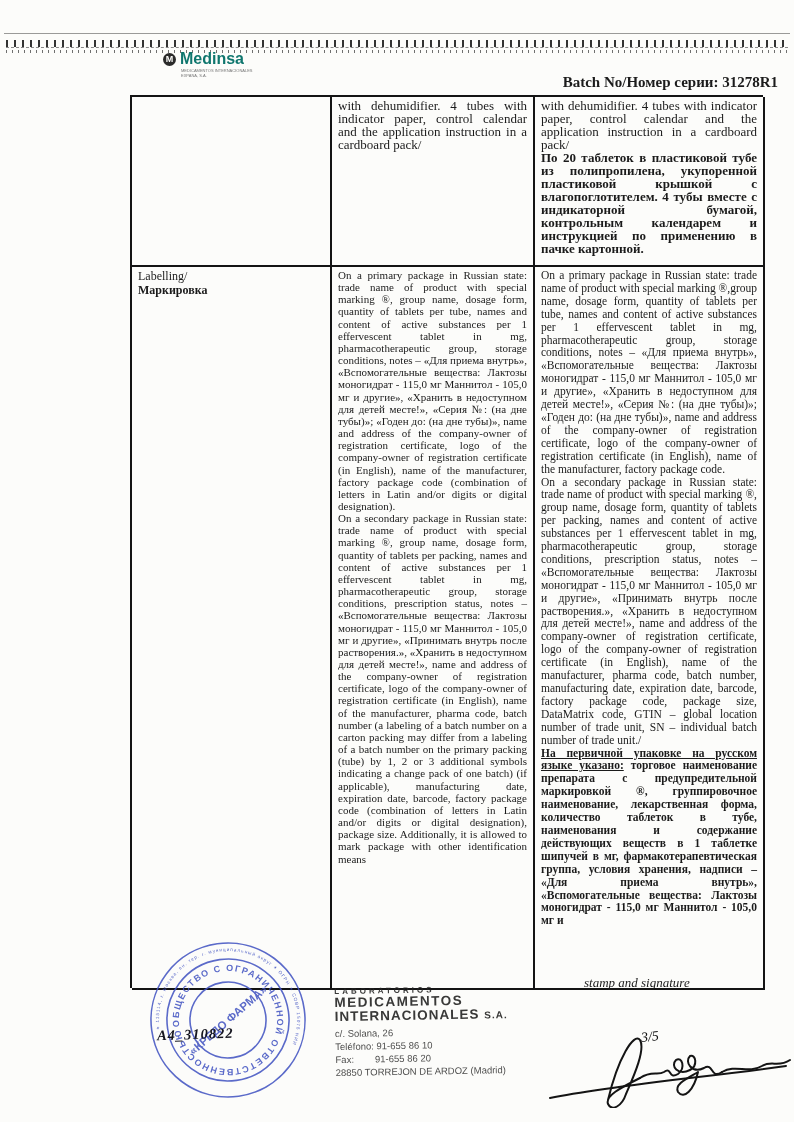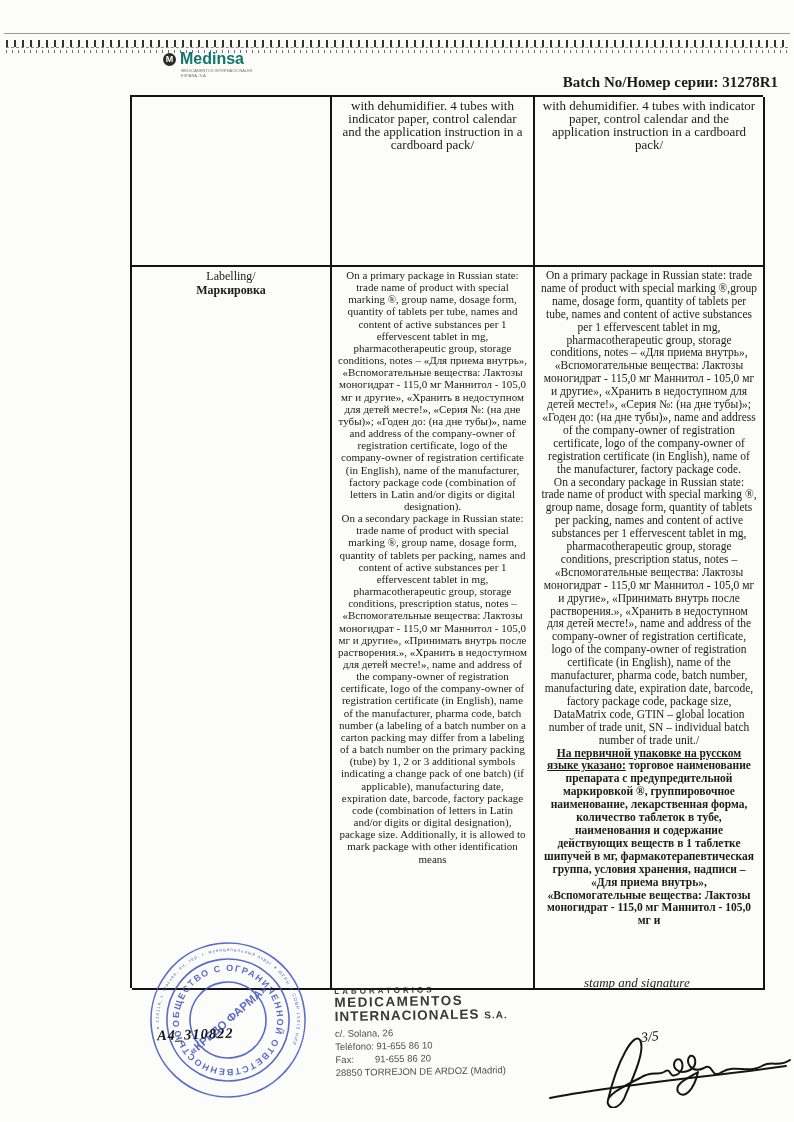--- a/index.html
+++ b/index.html
@@ -20,21 +20,21 @@
              display:flex;align-items:center;justify-content:center;}
   .logo-text{font-family:"Liberation Sans",sans-serif;font-weight:bold;font-size:16px;color:#0f766e;}
   .logo-sub{font-family:"Liberation Sans",sans-serif;font-size:4px;color:#777;line-height:5px;margin-left:18px;}
   .batch{position:absolute;right:16px;top:74px;font-weight:bold;font-size:15px;}
   
   .doc-table{position:absolute;left:130px;top:95px;width:633px;height:893px;
              display:grid;grid-template-columns:200px 203px 230px;grid-template-rows:170px 723px;
              border-top:2px solid #141414;border-left:2px solid #141414;box-sizing:border-box;z-index:1;}
   .cell{border-right:2px solid #141414;border-bottom:2px solid #141414;box-sizing:border-box;
         padding:2px 6px 2px 6px;overflow:hidden;text-align:justify;}
-  .cell .para{margin:0;text-align:center;}
+  .cell .para{margin:0;}
   .c-label{font-size:12px;line-height:14px;text-align:left;}
   .c-r1{font-size:13px;line-height:13px;}
   .c-mid{font-size:11px;line-height:12.15px;}
   .c-right{font-size:11.5px;line-height:12.9px;}
   .seg-n{font-weight:normal;}
   .seg-b{font-weight:bold;}
   .seg-u{}
   .seg-bu{font-weight:bold;text-decoration:underline;}
   
   .round-stamp{position:absolute;left:148px;top:940px;width:160px;height:160px;z-index:2;
@@ -78,20 +78,21 @@
 
   <div class="batch">Batch No/Номер серии: 31278R1</div>
 
   <div class="doc-table">
     <div class="cell c-label"></div>
     <div class="cell c-r1">
         <div class="para"><span class="seg-n">with dehumidifier. 4 tubes with indicator paper, control calendar and the application instruction in a cardboard pack/</span></div>
       </div>
     <div class="cell c-r1">
         <div class="para"><span class="seg-n">with dehumidifier. 4 tubes with indicator paper, control calendar and the application instruction in a cardboard pack/</span></div>
+        <div class="para"><span class="seg-b">По 20 таблеток в пластиковой тубе из полипропилена, укупоренной пластиковой крышкой с влагопоглотителем. 4 тубы вместе с индикаторной бумагой, контрольным календарем и инструкцией по применению в пачке картонной.</span></div>
       </div>
     <div class="cell c-label">
         <div class="para"><span class="seg-n">Labelling/</span></div>
         <div class="para"><span class="seg-b">Маркировка</span></div>
       </div>
     <div class="cell c-mid">
         <div class="para"><span class="seg-u">On a primary package in Russian state:</span><span class="seg-n"> trade name of product with special marking ®, group name, dosage form, quantity of tablets per tube, names and content of active substances per 1 effervescent tablet in mg, pharmacotherapeutic group, storage conditions, notes – «Для приема внутрь», «Вспомогательные вещества: Лактозы моногидрат - 115,0 мг Маннитол - 105,0 мг и другие», «Хранить в недоступном для детей месте!», «Серия №: (на дне тубы)»; «Годен до: (на дне тубы)», name and address of the company-owner of registration certificate, logo of the company-owner of registration certificate (in English), name of the manufacturer, factory package code (combination of letters in Latin and/or digits or digital designation).</span></div>
         <div class="para"><span class="seg-u">On a secondary package in Russian state:</span><span class="seg-n"> trade name of product with special marking ®, group name, dosage form, quantity of tablets per packing, names and content of active substances per 1 effervescent tablet in mg, pharmacotherapeutic group, storage conditions, prescription status, notes – «Вспомогательные вещества: Лактозы моногидрат - 115,0 мг Маннитол - 105,0 мг и другие», «Принимать внутрь после растворения.», «Хранить в недоступном для детей месте!», name and address of the company-owner of registration certificate, logo of the company-owner of registration certificate (in English), name of the manufacturer, pharma code, batch number (a labeling of a batch number on a carton packing may differ from a labeling of a batch number on the primary packing (tube) by 1, 2 or 3 additional symbols indicating a change pack of one batch) (if applicable), manufacturing date, expiration date, barcode, factory package code (combination of letters in Latin and/or digits or digital designation), package size. Additionally, it is allowed to mark package with other identification means</span></div>
       </div>
     <div class="cell c-right">

